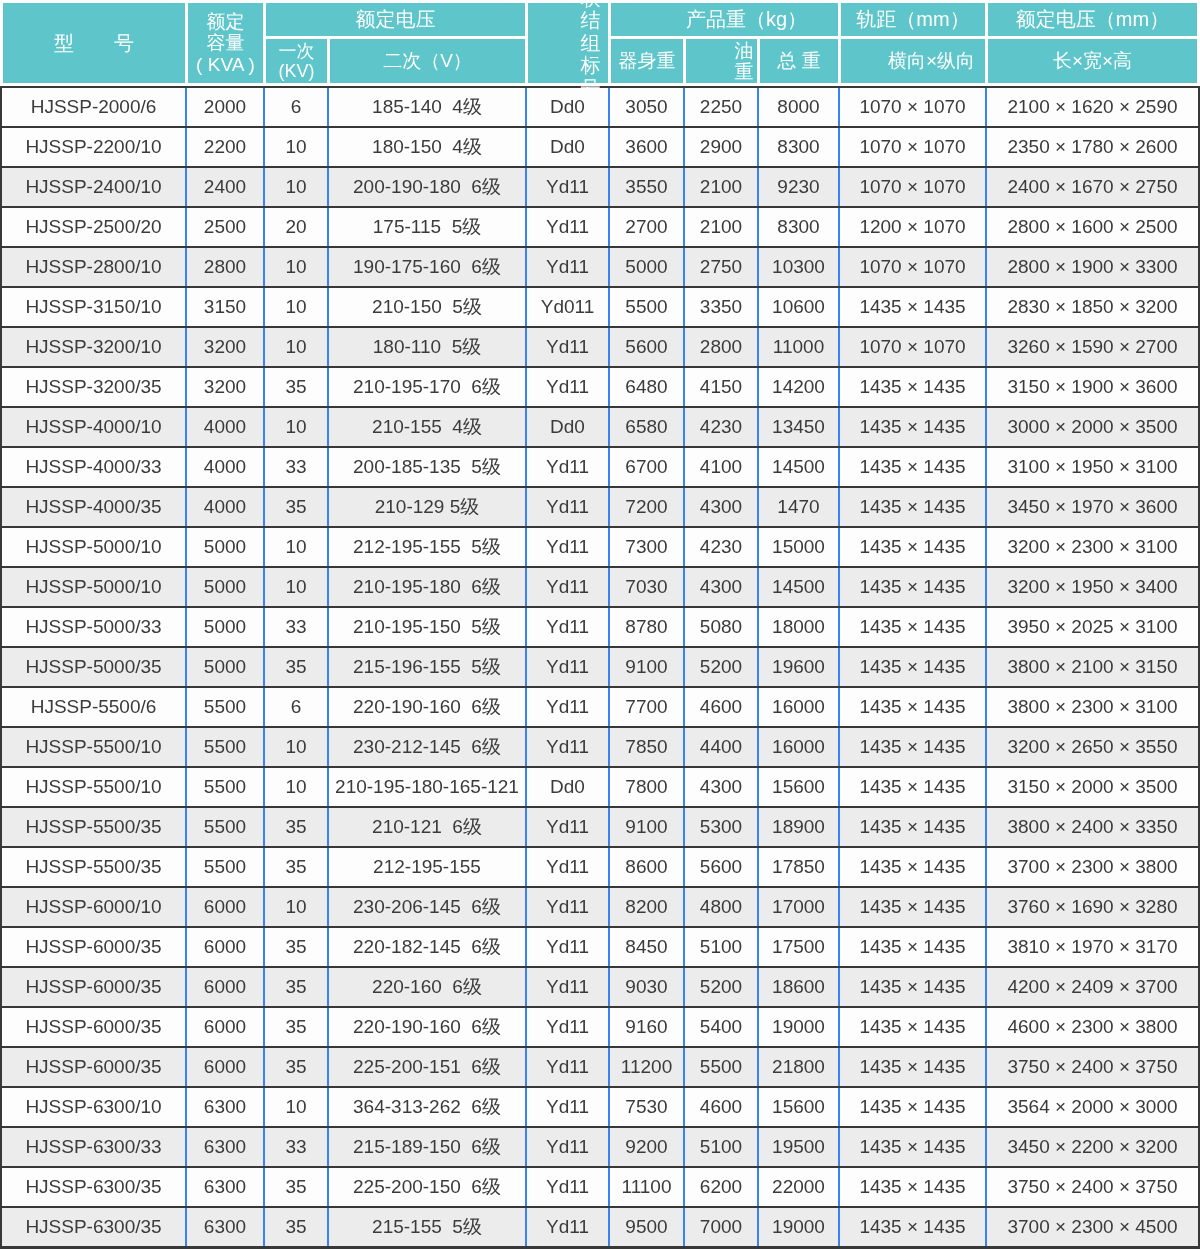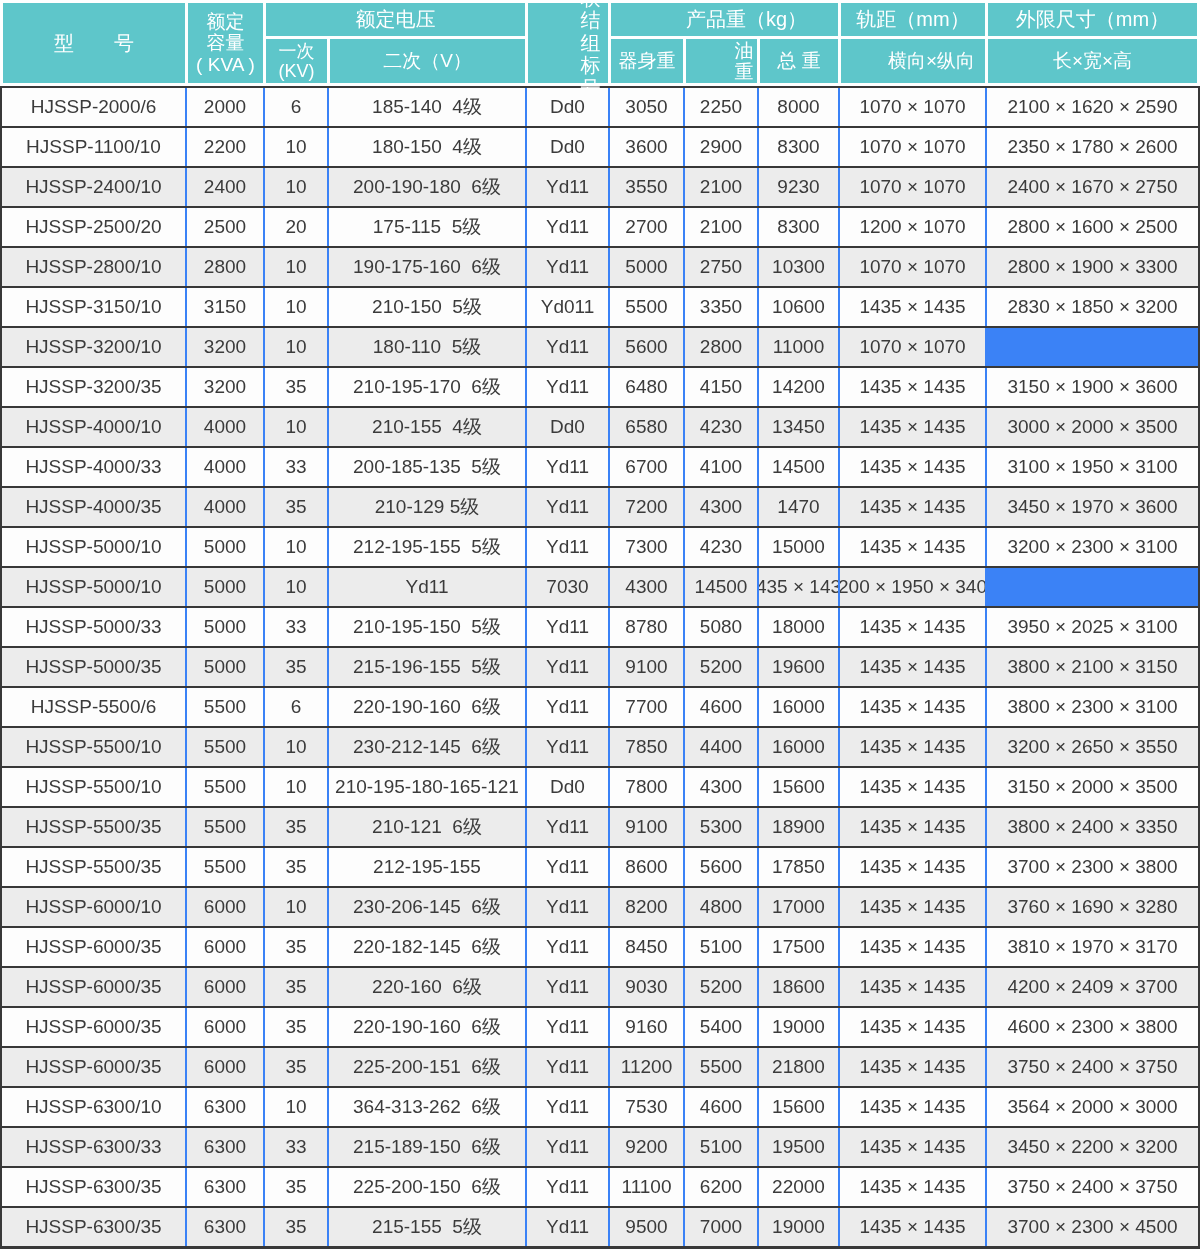--- a/index.html
+++ b/index.html
@@ -89,39 +89,39 @@
 (KV)</div>
     <div class="hcell h-secondary hsub">二次（V）</div>
     <div class="hcell h-connection">联结组
 标号</div>
     <div class="hcell h-weight">产品重（kg）</div>
     <div class="hcell h-wbody hsub">器身重</div>
     <div class="hcell h-woil hsub">油 重</div>
     <div class="hcell h-wtotal hsub">总 重</div>
     <div class="hcell h-gauge">轨距（mm）</div>
     <div class="hcell h-gauge-sub hsub">横向×纵向</div>
-    <div class="hcell h-dims">外限尺寸（mm）</div>
+    <div class="hcell h-dims">额定电压（mm）</div>
     <div class="hcell h-dims-sub hsub">长×宽×高</div>
   </div>
 
   <div class="tbl-body">
       <div class="trow">
         <div class="tcell col-model">HJSSP-2000/6</div>
         <div class="tcell col-capacity">2000</div>
         <div class="tcell col-primary">6</div>
         <div class="tcell col-secondary">185-140  4级</div>
         <div class="tcell col-connection">Dd0</div>
         <div class="tcell col-body">3050</div>
         <div class="tcell col-oil">2250</div>
         <div class="tcell col-total">8000</div>
         <div class="tcell col-gauge">1070 × 1070</div>
         <div class="tcell col-dims">2100 × 1620 × 2590</div>
       </div>
       <div class="trow">
-        <div class="tcell col-model">HJSSP-1100/10</div>
+        <div class="tcell col-model">HJSSP-2200/10</div>
         <div class="tcell col-capacity">2200</div>
         <div class="tcell col-primary">10</div>
         <div class="tcell col-secondary">180-150  4级</div>
         <div class="tcell col-connection">Dd0</div>
         <div class="tcell col-body">3600</div>
         <div class="tcell col-oil">2900</div>
         <div class="tcell col-total">8300</div>
         <div class="tcell col-gauge">1070 × 1070</div>
         <div class="tcell col-dims">2350 × 1780 × 2600</div>
       </div>
@@ -176,20 +176,21 @@
       <div class="trow shaded">
         <div class="tcell col-model">HJSSP-3200/10</div>
         <div class="tcell col-capacity">3200</div>
         <div class="tcell col-primary">10</div>
         <div class="tcell col-secondary">180-110  5级</div>
         <div class="tcell col-connection">Yd11</div>
         <div class="tcell col-body">5600</div>
         <div class="tcell col-oil">2800</div>
         <div class="tcell col-total">11000</div>
         <div class="tcell col-gauge">1070 × 1070</div>
+        <div class="tcell col-dims">3260 × 1590 × 2700</div>
       </div>
       <div class="trow">
         <div class="tcell col-model">HJSSP-3200/35</div>
         <div class="tcell col-capacity">3200</div>
         <div class="tcell col-primary">35</div>
         <div class="tcell col-secondary">210-195-170  6级</div>
         <div class="tcell col-connection">Yd11</div>
         <div class="tcell col-body">6480</div>
         <div class="tcell col-oil">4150</div>
         <div class="tcell col-total">14200</div>
@@ -241,20 +242,21 @@
         <div class="tcell col-body">7300</div>
         <div class="tcell col-oil">4230</div>
         <div class="tcell col-total">15000</div>
         <div class="tcell col-gauge">1435 × 1435</div>
         <div class="tcell col-dims">3200 × 2300 × 3100</div>
       </div>
       <div class="trow shaded">
         <div class="tcell col-model">HJSSP-5000/10</div>
         <div class="tcell col-capacity">5000</div>
         <div class="tcell col-primary">10</div>
+        <div class="tcell col-secondary">210-195-180  6级</div>
         <div class="tcell col-connection">Yd11</div>
         <div class="tcell col-body">7030</div>
         <div class="tcell col-oil">4300</div>
         <div class="tcell col-total">14500</div>
         <div class="tcell col-gauge">1435 × 1435</div>
         <div class="tcell col-dims">3200 × 1950 × 3400</div>
       </div>
       <div class="trow">
         <div class="tcell col-model">HJSSP-5000/33</div>
         <div class="tcell col-capacity">5000</div>

